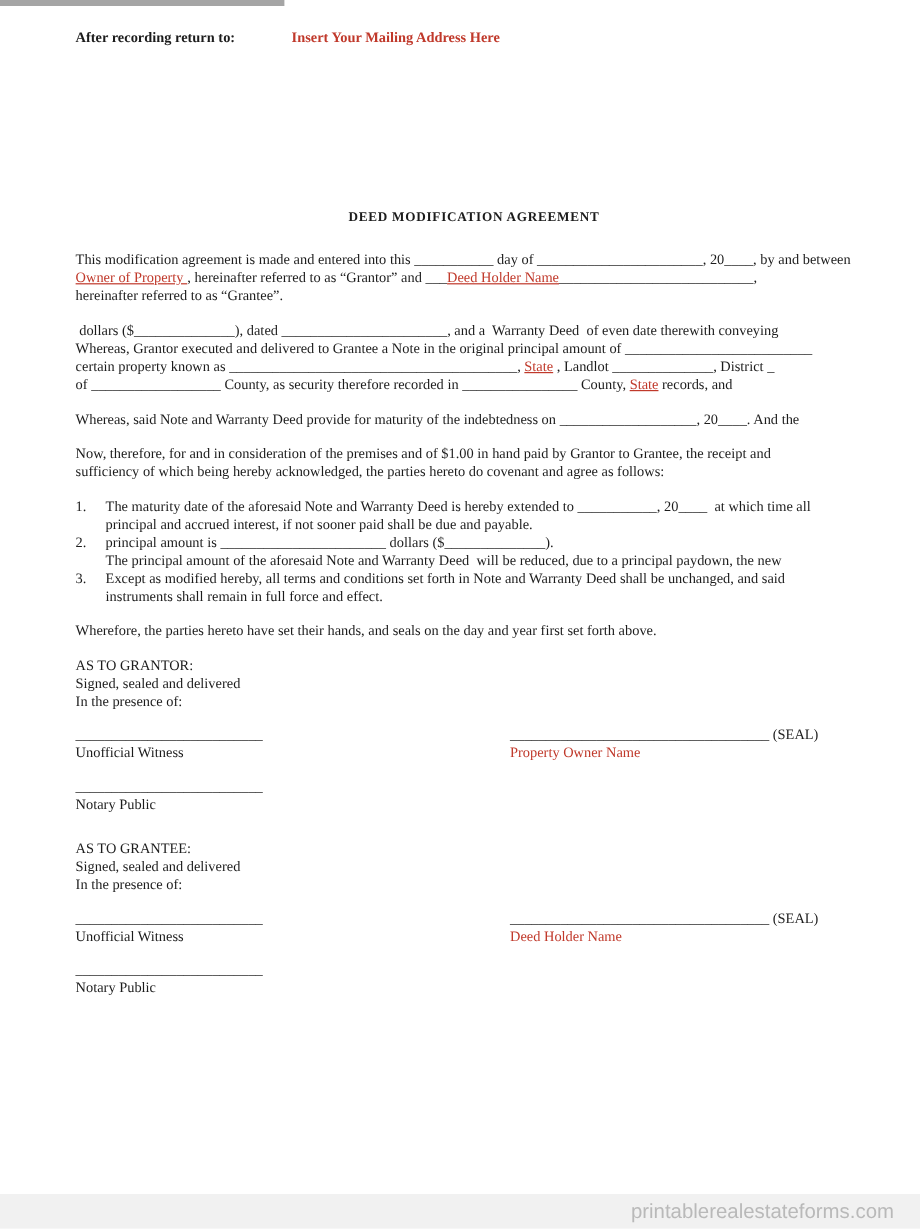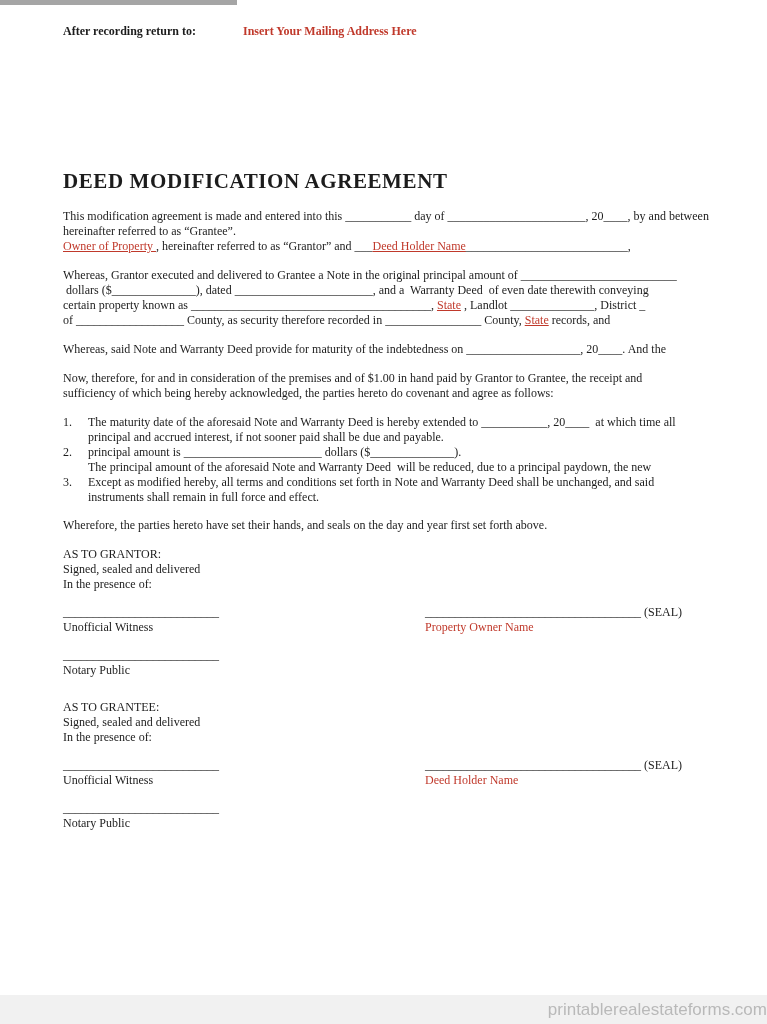--- a/index.html
+++ b/index.html
@@ -26,23 +26,23 @@
     background: var(--scanbar);
   }
   .content { padding: 24px 40px 0 63px; }
 
   .header-row { display: flex; font-weight: bold; line-height: 15px; }
   .header-row .hlabel { width: 180px; flex: none; }
   .header-row .hvalue { color: var(--red); }
 
   .doc-title {
     margin-top: 133px;
-    text-align: left;
+    text-align: center;
     font-weight: bold;
-    font-size: 21px;
+    font-size: 11px;
     letter-spacing: 0.6px;
     line-height: 18px;
   }
 
   #doc-body { margin-top: 19px; }
 
   .line { white-space: pre; line-height: 15px; }
   .red { color: var(--red); }
   .ul { text-decoration: underline; }
 
@@ -63,45 +63,46 @@
     position: absolute; left: 0; bottom: 0;
     width: 767px; height: 29px;
     background: var(--footer-bg);
     text-align: right;
   }
   .footer-band .watermark {
     font-family: "Liberation Sans", sans-serif;
     color: var(--footer-text);
     font-size: 17px;
     line-height: 29px;
+    padding-right: 22px;
     display: inline-block;
   }
 </style>
 </head>
 <body>
 
 <div class="scan-bar"></div>
 
 <div class="content">
   <div class="header-row">
     <span class="hlabel">After recording return to:</span>
     <span class="hvalue">Insert Your Mailing Address Here</span>
   </div>
 
   <div class="doc-title">DEED MODIFICATION AGREEMENT</div>
 
   <div id="doc-body">
       <div class="block para">
         <div class="line"><span>This modification agreement is made and entered into this </span><span>___________</span><span> day of </span><span>_______________________</span><span>, 20</span><span>____</span><span>, by and between</span></div>
+        <div class="line"><span class="red ul">Owner of Property </span><span>, hereinafter referred to as “Grantor” and </span><span>___</span><span class="red ul">Deed Holder Name</span><span>___________________________</span><span>,</span></div>
         <div class="line"><span>hereinafter referred to as “Grantee”.</span></div>
-        <div class="line"><span class="red ul">Owner of Property </span><span>, hereinafter referred to as “Grantor” and </span><span>___</span><span class="red ul">Deed Holder Name</span><span>___________________________</span><span>,</span></div>
       </div>
       <div class="block para">
+        <div class="line"><span> dollars ($</span><span>______________</span><span>), dated </span><span>_______________________</span><span>, and a  Warranty Deed  of even date therewith conveying</span></div>
         <div class="line"><span>Whereas, Grantor executed and delivered to Grantee a Note in the original principal amount of </span><span>__________________________</span></div>
-        <div class="line"><span> dollars ($</span><span>______________</span><span>), dated </span><span>_______________________</span><span>, and a  Warranty Deed  of even date therewith conveying</span></div>
         <div class="line"><span>certain property known as </span><span>________________________________________</span><span>, </span><span class="red ul">State</span><span> , Landlot </span><span>______________</span><span>, District </span><span>_</span></div>
         <div class="line"><span>of </span><span>__________________</span><span> County, as security therefore recorded in </span><span>________________</span><span> County, </span><span class="red ul">State</span><span> records, and</span></div>
       </div>
       <div class="block para">
         <div class="line"><span>Whereas, said Note and Warranty Deed provide for maturity of the indebtedness on </span><span>___________________</span><span>, 20</span><span>____</span><span>. And the</span></div>
       </div>
       <div class="block para">
         <div class="line"><span>Now, therefore, for and in consideration of the premises and of $1.00 in hand paid by Grantor to Grantee, the receipt and</span></div>
         <div class="line"><span>sufficiency of which being hereby acknowledged, the parties hereto do covenant and agree as follows:</span></div>
       </div>

